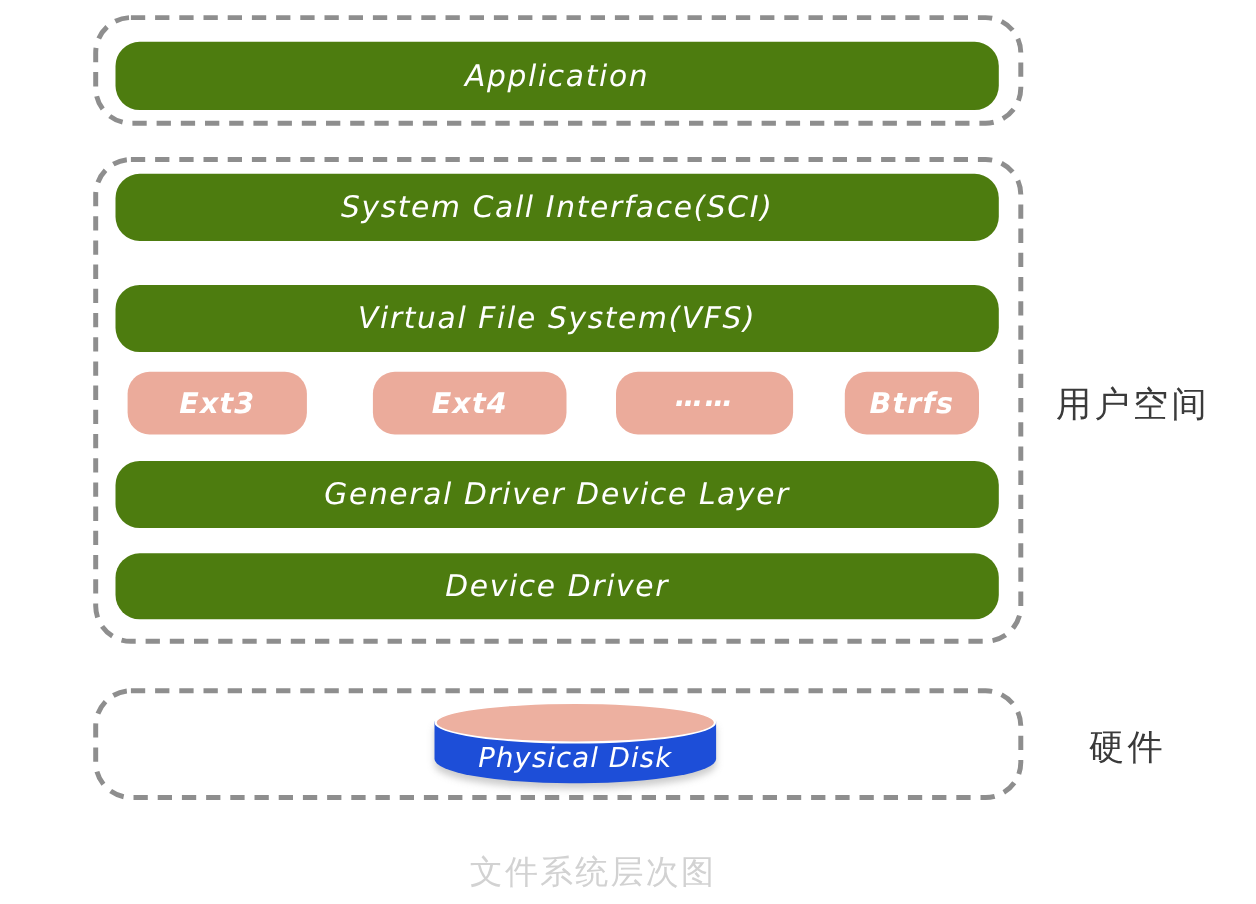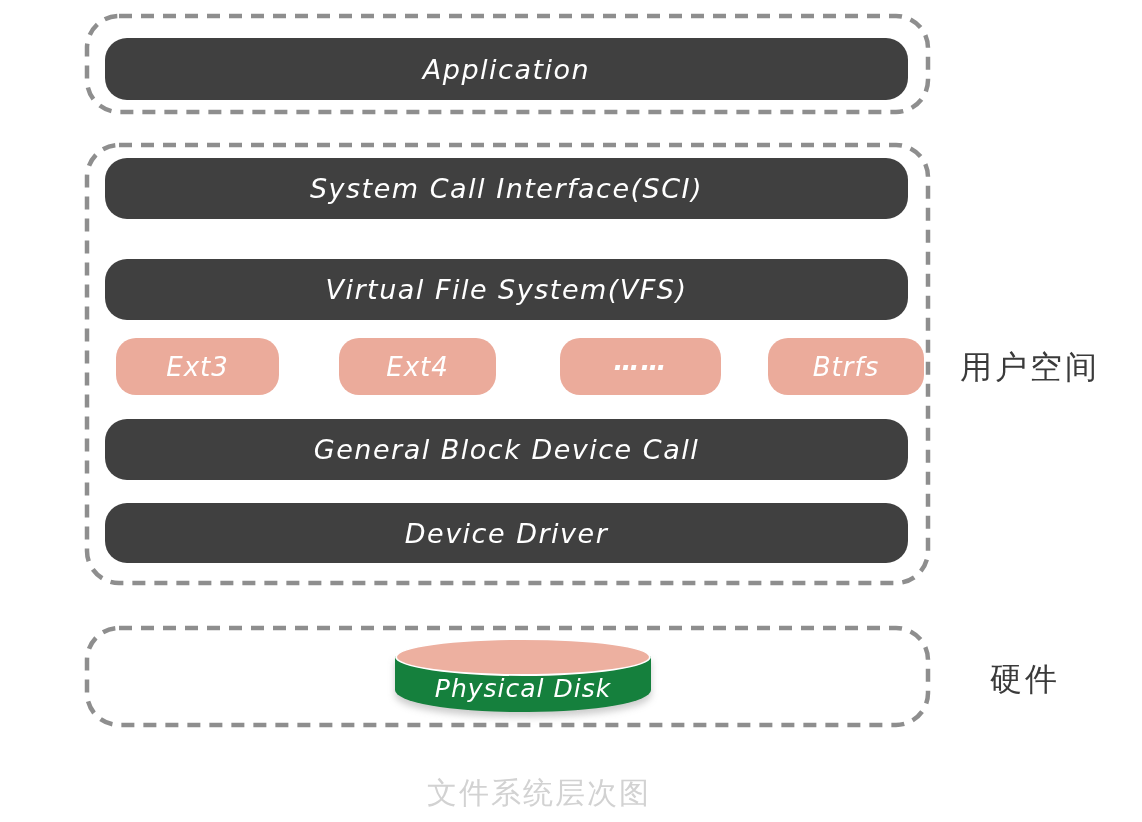--- a/index.html
+++ b/index.html
@@ -16,21 +16,21 @@
   svg.borders rect {
     fill: none;
     stroke: #8e8e8e;
     stroke-width: 4.5;
     stroke-dasharray: 13 9;
   }
 
   .bar {
     position: absolute;
     left: 105px; width: 803px;
-    background: #404040;
+    background: #4d7c0f;
     border-radius: 22px;
     display: flex; align-items: center; justify-content: center;
     color: #ffffff;
     font-style: italic;
     font-size: 27px;
     letter-spacing: 1.5px;
   }
   .bar-application { top: 38px;  height: 62px; }
   .bar-sci         { top: 158px; height: 61px; }
   .bar-vfs         { top: 259px; height: 61px; }
@@ -40,31 +40,32 @@
   .box {
     position: absolute;
     top: 338px; height: 57px;
     background: #ebab9b;
     border-radius: 20px;
     display: flex; align-items: center; justify-content: center;
     color: #ffffff;
     font-style: italic;
     font-size: 26px;
     letter-spacing: 1px;
+    font-weight: bold;
   }
   .box-ext3  { left: 116px; width: 163px; }
-  .box-ext4  { left: 339px; width: 157px; }
+  .box-ext4  { left: 339px; width: 176px; }
   .box-dots  { left: 560px; width: 161px; font-weight: bold; }
-  .box-btrfs { left: 768px; width: 156px; }
+  .box-btrfs { left: 768px; width: 122px; }
   .box-dots span { transform: translateY(-6px); }
 
   .cylinder { position: absolute; left: 395px; top: 638px; width: 256px; height: 76px; }
   .cyl-body {
     position: absolute; left: 0; top: 18px; width: 256px; height: 56px;
-    background: #15803d;
+    background: #1d4ed8;
     border-radius: 0 0 48% 48% / 0 0 22px 22px;
     box-shadow: 0 5px 7px rgba(110,110,110,0.35);
     display: flex; align-items: center; justify-content: center;
   }
   .cyl-top {
     position: absolute; left: 0; top: 0; width: 256px; height: 38px;
     background: #edb0a0;
     border: 2.5px solid #ffffff;
     border-radius: 50%;
     box-sizing: border-box;
@@ -116,21 +117,21 @@
   <div class="box box-ext3">Ext3</div>
 
   <div class="box box-ext4">Ext4</div>
 
   <div class="box box-dots">
     <span>……</span>
   </div>
 
   <div class="box box-btrfs">Btrfs</div>
 
-  <div class="bar bar-gbdl">General Block Device Call</div>
+  <div class="bar bar-gbdl">General Driver Device Layer</div>
 
   <div class="bar bar-driver">Device Driver</div>
 
   <div class="cylinder">
     <div class="cyl-top"></div>
     <div class="cyl-body">
       <span class="cyl-label">Physical Disk</span>
     </div>
   </div>
 

